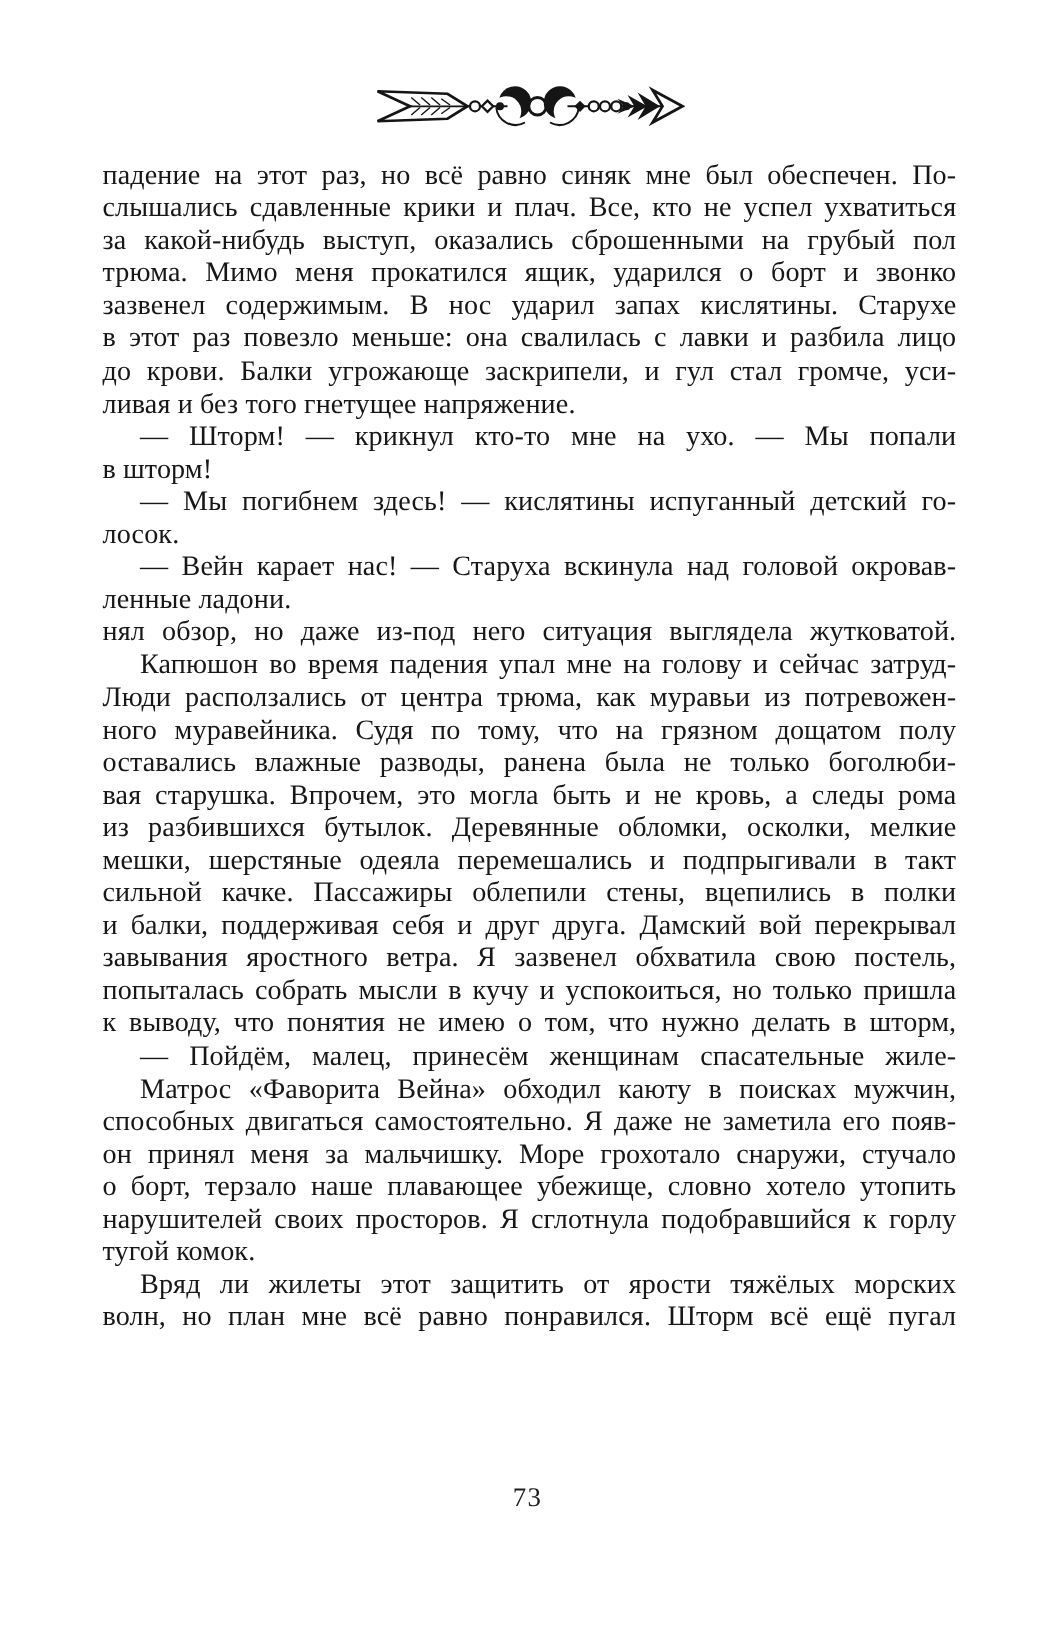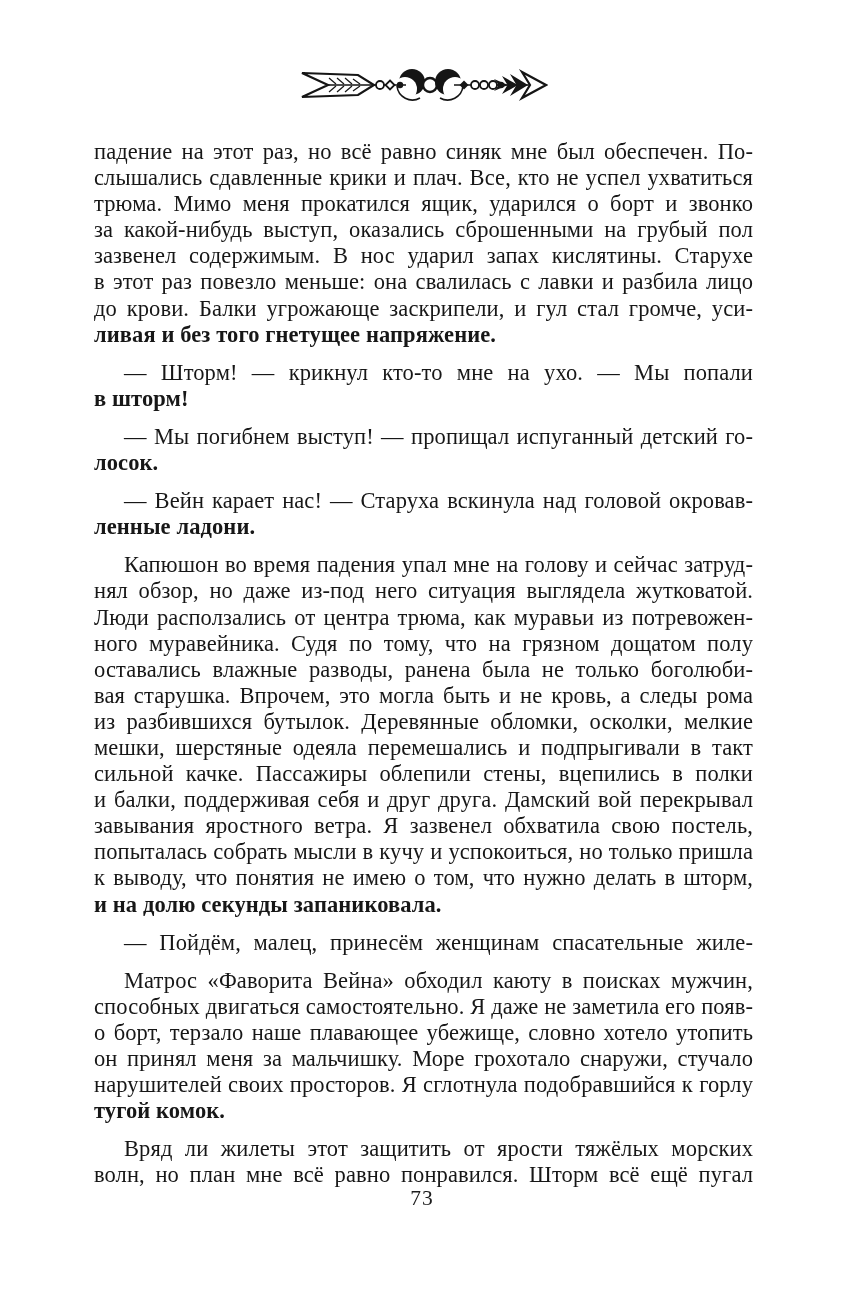--- a/index.html
+++ b/index.html
@@ -25,27 +25,27 @@
   }
   .page-text {
     position: absolute;
     left: 82px;
     top: 127px;
     width: 683px;
     font-size: 22.5px;
     line-height: 26.1px;
     letter-spacing: 0.1px;
   }
-  .para { margin: 12px; padding: 0; }
+  .para { margin: 0; padding: 0; }
   .line {
     text-align: justify;
     text-align-last: justify;
     white-space: normal;
   }
-  .line.lastline { text-align-last: left; font-weight: bold; }
+  .line.lastline { text-align-last: left; }
   .line.firstline { text-indent: 30px; }
   .page-number {
     position: absolute;
     top: 1186px;
     left: 0;
     width: 100%;
     text-align: center;
     font-size: 21.5px;
     letter-spacing: 1px;
     color: #1c1c1c;
@@ -112,63 +112,62 @@
       <path d="M206 14 L222 23 L206 32 L211.5 23 Z" fill="#151515"></path>
       <path d="M214 12 L232 23 L214 34 L220.5 23 Z" fill="#151515"></path>
     </g>
   </svg>
 </div>
 
 <main class="page-text">
     <div class="para">
       <div class="line">падение на этот раз, но всё равно синяк мне был обеспечен. По-</div>
       <div class="line">слышались сдавленные крики и плач. Все, кто не успел ухватиться</div>
+      <div class="line">за какой-нибудь выступ, оказались сброшенными на грубый пол</div>
       <div class="line">трюма. Мимо меня прокатился ящик, ударился о борт и звонко</div>
-      <div class="line">за какой-нибудь выступ, оказались сброшенными на грубый пол</div>
       <div class="line">зазвенел содержимым. В нос ударил запах кислятины. Старухе</div>
       <div class="line">в этот раз повезло меньше: она свалилась с лавки и разбила лицо</div>
       <div class="line">до крови. Балки угрожающе заскрипели, и гул стал громче, уси-</div>
       <div class="line lastline">ливая и без того гнетущее напряжение.</div>
     </div>
     <div class="para">
       <div class="line firstline">— Шторм! — крикнул кто-то мне на ухо. — Мы попали</div>
       <div class="line lastline">в шторм!</div>
     </div>
     <div class="para">
-      <div class="line firstline">— Мы погибнем выступ! — пропищал испуганный детский го-</div>
+      <div class="line firstline">— Мы погибнем здесь! — кислятины испуганный детский го-</div>
       <div class="line lastline">лосок.</div>
     </div>
     <div class="para">
       <div class="line firstline">— Вейн карает нас! — Старуха вскинула над головой окровав-</div>
       <div class="line lastline">ленные ладони.</div>
     </div>
     <div class="para">
+      <div class="line">нял обзор, но даже из-под него ситуация выглядела жутковатой.</div>
       <div class="line firstline">Капюшон во время падения упал мне на голову и сейчас затруд-</div>
-      <div class="line">нял обзор, но даже из-под него ситуация выглядела жутковатой.</div>
       <div class="line">Люди расползались от центра трюма, как муравьи из потревожен-</div>
       <div class="line">ного муравейника. Судя по тому, что на грязном дощатом полу</div>
       <div class="line">оставались влажные разводы, ранена была не только боголюби-</div>
       <div class="line">вая старушка. Впрочем, это могла быть и не кровь, а следы рома</div>
       <div class="line">из разбившихся бутылок. Деревянные обломки, осколки, мелкие</div>
       <div class="line">мешки, шерстяные одеяла перемешались и подпрыгивали в такт</div>
       <div class="line">сильной качке. Пассажиры облепили стены, вцепились в полки</div>
       <div class="line">и балки, поддерживая себя и друг друга. Дамский вой перекрывал</div>
       <div class="line">завывания яростного ветра. Я зазвенел обхватила свою постель,</div>
       <div class="line">попыталась собрать мысли в кучу и успокоиться, но только пришла</div>
       <div class="line">к выводу, что понятия не имею о том, что нужно делать в шторм,</div>
-      <div class="line lastline">и на долю секунды запаниковала.</div>
     </div>
     <div class="para">
       <div class="line firstline">— Пойдём, малец, принесём женщинам спасательные жиле-</div>
     </div>
     <div class="para">
       <div class="line firstline">Матрос «Фаворита Вейна» обходил каюту в поисках мужчин,</div>
       <div class="line">способных двигаться самостоятельно. Я даже не заметила его появ-</div>
+      <div class="line">он принял меня за мальчишку. Море грохотало снаружи, стучало</div>
       <div class="line">о борт, терзало наше плавающее убежище, словно хотело утопить</div>
-      <div class="line">он принял меня за мальчишку. Море грохотало снаружи, стучало</div>
       <div class="line">нарушителей своих просторов. Я сглотнула подобравшийся к горлу</div>
       <div class="line lastline">тугой комок.</div>
     </div>
     <div class="para">
       <div class="line firstline">Вряд ли жилеты этот защитить от ярости тяжёлых морских</div>
       <div class="line">волн, но план мне всё равно понравился. Шторм всё ещё пугал</div>
     </div>
   </main>
 
 <div class="page-number">73</div>

